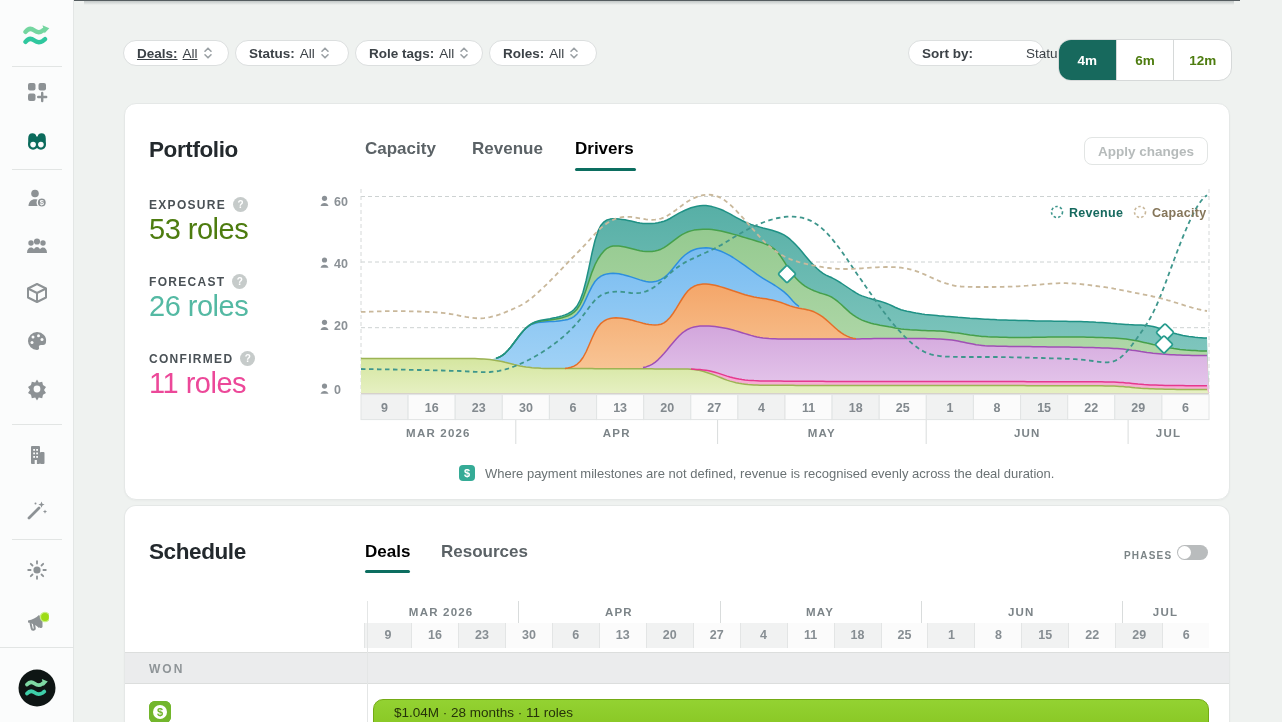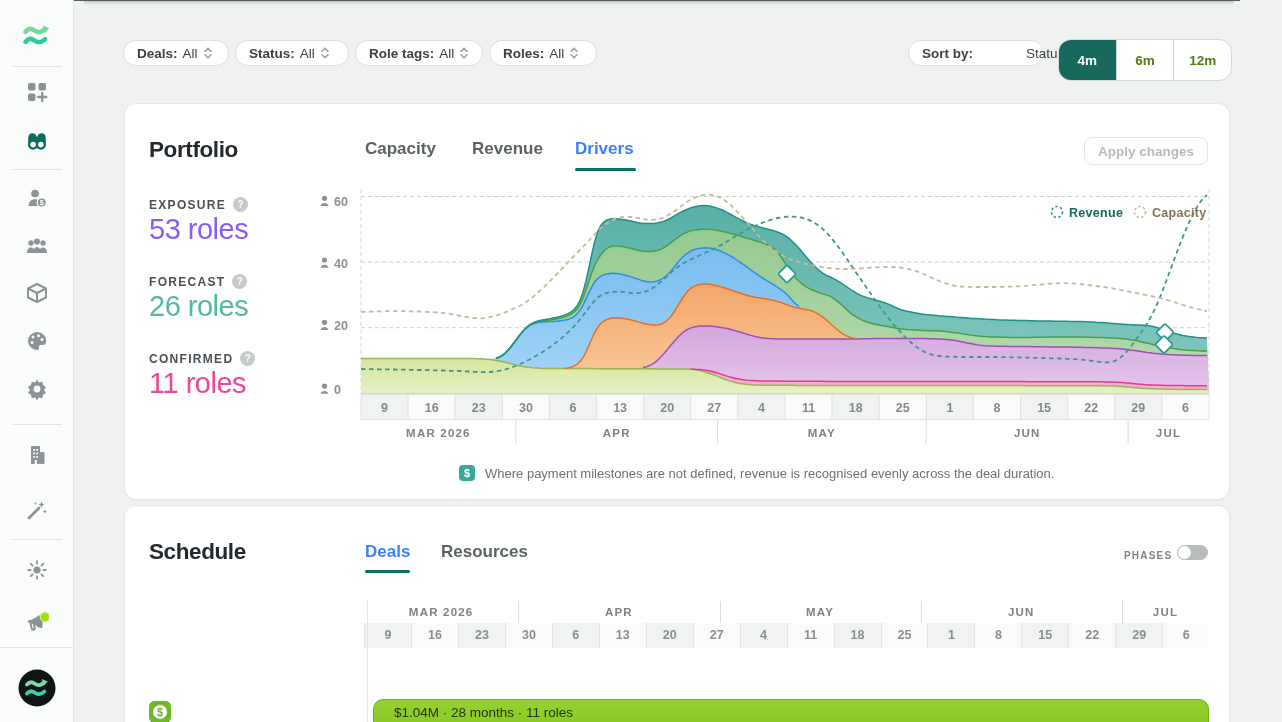--- a/index.html
+++ b/index.html
@@ -18,21 +18,21 @@
 #seg{position:absolute;left:1058px;top:39px;width:174px;height:42px;background:#fff;border:1px solid #d6d9d9;border-radius:13px;display:flex;overflow:hidden;}
 #seg div{flex:1;display:flex;align-items:center;justify-content:center;font-size:13.5px;font-weight:700;color:#4d7c0f;border-right:1px solid #d6d9d9;}
 #seg div:last-child{border-right:none;}
 #seg div.on{background:#17695d;color:#fff;}
 
 .card{position:absolute;left:124px;width:1106px;background:#fff;border:1px solid #e5e8e7;border-radius:12px;box-shadow:0 1px 2px rgba(0,0,0,0.03);}
 #card1{top:103px;height:397px;}
 #card2{top:505px;height:245px;border-bottom:none;border-bottom-left-radius:0;border-bottom-right-radius:0;}
 .cardtitle{position:absolute;font-size:22.5px;font-weight:700;color:#23292d;letter-spacing:-0.4px;}
 .tab{position:absolute;font-size:17px;font-weight:700;color:#5b6266;}
-.tab.act{color:#3b82f6;}
+.tab.act{color:#000000;}
 .tabline{position:absolute;height:3px;background:#0c6e60;border-radius:2px;}
 #applybtn{position:absolute;left:959px;top:33px;width:124px;height:28px;border:1px solid #e2e5e4;border-radius:8px;color:#b6bbbb;font-size:13.5px;font-weight:700;display:flex;align-items:center;justify-content:center;}
 
 .statlab{position:absolute;font-size:12px;font-weight:700;letter-spacing:1.3px;color:#4a5156;display:flex;align-items:center;}
 .statval{position:absolute;font-size:29px;font-weight:400;letter-spacing:-0.5px;}
 .qm{display:inline-block;width:15px;height:15px;border-radius:50%;background:#c6cbca;color:#fff;font-size:10px;font-weight:700;text-align:center;line-height:15px;margin-left:7px;letter-spacing:0;}
 
 #note{position:absolute;left:334px;top:361px;display:flex;align-items:center;font-size:13px;color:#6a7274;}
 #note .ic{width:16px;height:16px;border-radius:4px;background:#35ab96;color:#fff;font-size:11px;font-weight:700;text-align:center;line-height:16px;margin-right:10px;flex:none;}
 
@@ -143,21 +143,21 @@
   <div class="sdiv" style="top:539px"></div>
   <div class="sdiv" style="top:647px;left:0;width:74px;"></div>
   <svg class="sic" style="top:687.5px" width="38" height="38" viewBox="0 0 38 38">
  <circle cx="19" cy="19" r="18.5" fill="#0e1514"></circle>
  <path d="M9 15.5 Q12.5 11.5 16.5 14.5 Q20.5 17.5 24 15 L25 14.2" fill="none" stroke="#7fd9a4" stroke-width="3.8" stroke-linecap="round"></path>
  <path d="M23.8 10 L29.8 12.6 L25.6 17 Z" fill="#7fd9a4"></path>
  <path d="M9 24.5 Q12.5 20.5 16.5 23.5 Q20.5 26.5 24.5 24 L26.3 22.6" fill="none" stroke="#3ecfa9" stroke-width="3.8" stroke-linecap="round"></path>
 </svg>
 </div>
 
-<div class="pill" style="left:123px;top:40px;width:106px;"><b>Deals:</b>All<span class="chev">
+<div class="pill" style="left:123px;top:40px;width:106px;text-decoration:underline;"><b>Deals:</b>All<span class="chev">
       <svg width="10" height="14" viewBox="0 0 10 14">
         <path d="M2 5.2 L5 2.2 L8 5.2" fill="none" stroke="#9aa0a4" stroke-width="1.6" stroke-linecap="round" stroke-linejoin="round"></path>
         <path d="M2 8.8 L5 11.8 L8 8.8" fill="none" stroke="#9aa0a4" stroke-width="1.6" stroke-linecap="round" stroke-linejoin="round"></path>
       </svg>
     </span></div>
 <div class="pill" style="left:235px;top:40px;width:114px;"><b>Status:</b>All<span class="chev">
       <svg width="10" height="14" viewBox="0 0 10 14">
         <path d="M2 5.2 L5 2.2 L8 5.2" fill="none" stroke="#9aa0a4" stroke-width="1.6" stroke-linecap="round" stroke-linejoin="round"></path>
         <path d="M2 8.8 L5 11.8 L8 8.8" fill="none" stroke="#9aa0a4" stroke-width="1.6" stroke-linecap="round" stroke-linejoin="round"></path>
       </svg>
@@ -188,21 +188,21 @@
 
 <div class="card" id="card1">
   <div class="cardtitle" style="left:24px;top:120px;top:33px;">Portfolio</div>
   <div class="tab" style="left:240px;top:35px;">Capacity</div>
   <div class="tab" style="left:347px;top:35px;">Revenue</div>
   <div class="tab act" style="left:450px;top:35px;">Drivers</div>
   <div class="tabline" style="left:450px;top:64px;width:61px;"></div>
   <div id="applybtn">Apply changes</div>
 
   <div class="statlab" style="left:24px;top:93px;">EXPOSURE<span class="qm">?</span></div>
-  <div class="statval" style="left:24px;top:109px;color:#8b5cf6;">53 roles</div>
+  <div class="statval" style="left:24px;top:109px;color:#4d7c0f;">53 roles</div>
   <div class="statlab" style="left:24px;top:170px;">FORECAST<span class="qm">?</span></div>
   <div class="statval" style="left:24px;top:186px;color:#54b9a3;">26 roles</div>
   <div class="statlab" style="left:24px;top:247px;">CONFIRMED<span class="qm">?</span></div>
   <div class="statval" style="left:24px;top:263px;color:#ec4899;">11 roles</div>
 
   <svg style="position:absolute;left:186px;top:81px;" width="920" height="350" viewBox="310 168 920 350">
 <defs>
 <linearGradient id="gt" x1="0" y1="0" x2="0" y2="1">
           <stop offset="0" stop-color="#57afa6"></stop>
           <stop offset="1" stop-color="#8accc4"></stop>
@@ -361,20 +361,23 @@
 <div class="daycell" style="left:422.6px;top:22px;width:47.0px;background:#fbfbfb;">11</div>
 <div class="daycell" style="left:469.5px;top:22px;width:47.0px;background:#f1f2f2;">18</div>
 <div class="daycell" style="left:516.5px;top:22px;width:47.0px;background:#fbfbfb;">25</div>
 <div class="daycell" style="left:563.4px;top:22px;width:47.0px;background:#f1f2f2;">1</div>
 <div class="daycell" style="left:610.4px;top:22px;width:47.0px;background:#fbfbfb;">8</div>
 <div class="daycell" style="left:657.3px;top:22px;width:47.0px;background:#f1f2f2;">15</div>
 <div class="daycell" style="left:704.2px;top:22px;width:47.0px;background:#fbfbfb;">22</div>
 <div class="daycell" style="left:751.2px;top:22px;width:47.0px;background:#f1f2f2;">29</div>
 <div class="daycell" style="left:798.2px;top:22px;width:47.0px;background:#fbfbfb;">6</div>
 </div>
+  <div id="wonrow">
+      <span>WON</span>
+    </div>
   <div id="mlrow">
     <div id="mlicon"><svg width="22" height="22" viewBox="0 0 22 22">
           <rect width="22" height="22" rx="6" fill="#72b62c"></rect>
           <circle cx="11" cy="11" r="7" fill="#fff"></circle>
           <text x="11" y="15" font-size="11" font-weight="bold" fill="#72b62c" text-anchor="middle" font-family="Liberation Sans">$</text>
         </svg></div>
     <div id="mlname">ML Platform</div>
     <div id="mlbar">
         <span>$1.04M · 28 months · 11 roles</span>
       </div>

